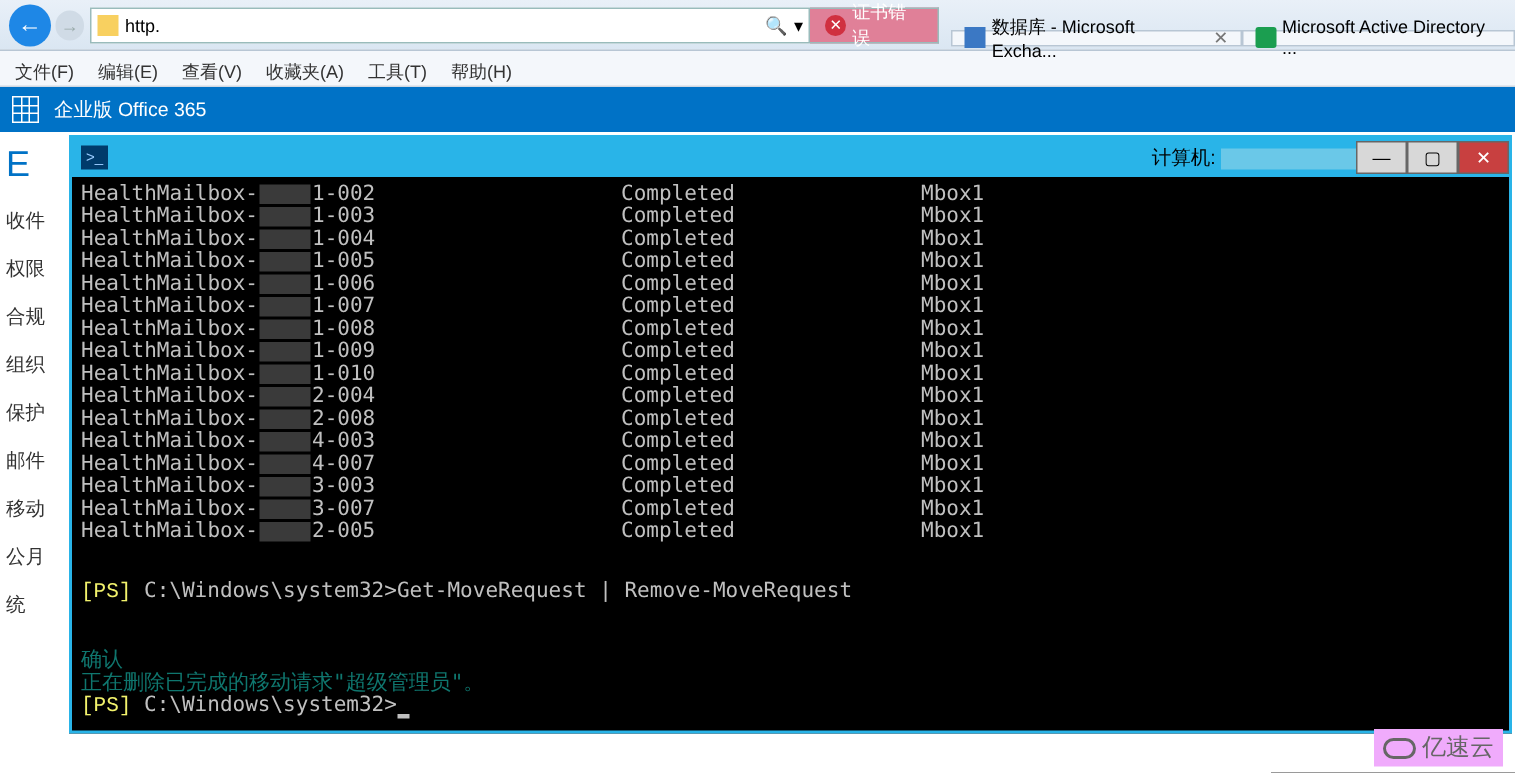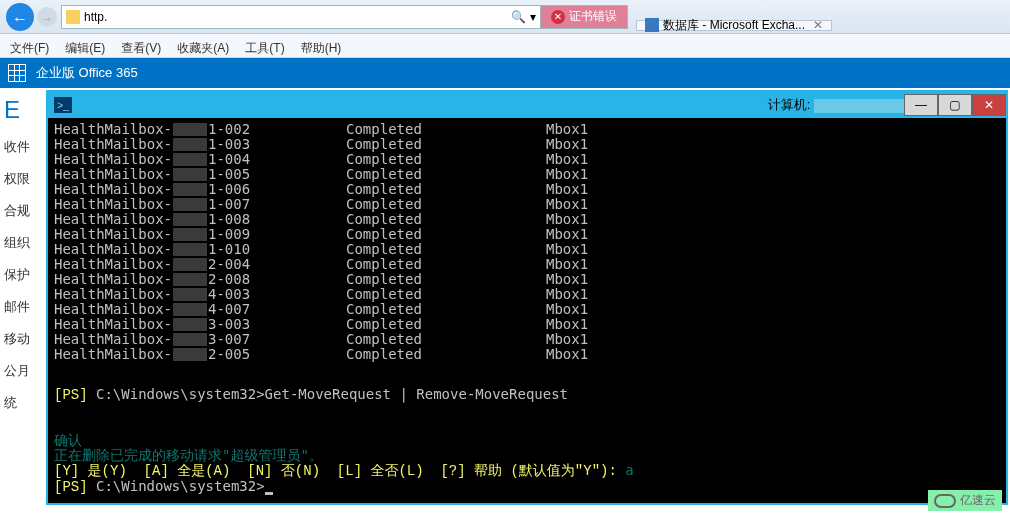--- a/index.html
+++ b/index.html
@@ -39,29 +39,29 @@
 .ps-title { height: 26px; background: #29b4e8; display:flex; align-items:center; color:#000; font-size:13px;}
 .ps-title .psicon { width:18px; height:16px; background:#003b6b; margin:0 6px; display:flex; align-items:center; justify-content:center; color:#9cf; font-size:10px;}
 .ps-title .ttext { flex:1; text-align:right; }
 .ps-title .ttext .blur { display:inline-block; width:90px; height:14px; background:#6ac8e8; vertical-align:middle;}
 .ps-title .winbtns { display:flex; }
 .ps-title .winbtn { width:34px; height:22px; border:1px solid #666; background:#d8d8d8; display:flex; align-items:center; justify-content:center; font-size:12px;}
 .ps-title .winbtn.close { background:#c84040; color:#fff;}
 
 .ps-body { padding: 4px 6px 8px 6px; font-family: "NSimSun","SimSun","Consolas",monospace; font-size: 14px; line-height: 15px; color:#c0c0c0; white-space: pre; }
 .ps-row { display:flex; }
-.ps-row .c1 { width: 292px; display:flex; align-items:center;}
+.ps-row .c1 { width: 360px; display:flex; align-items:center;}
 .ps-row .c2 { width: 200px; }
 .ps-row .c1 .blur { display:inline-block; width:34px; height:13px; background:#3a3a3a; margin:0 1px;}
 .yellow { color:#f2f26c;font-family:Liberation Mono, monospace; }
 .white { color:#0f766e; }
 .prompt-wrap { margin-top:10px; }
 .cursor { display:inline-block; width:8px; height:3px; background:#c0c0c0; vertical-align:bottom;}
 
-.watermark { position:absolute; right:8px; bottom:4px; display:flex; align-items:center; gap:4px; color:#666; font-size:12px; background: #86efac; padding: 2px 6px; }
+.watermark { position:absolute; right:8px; bottom:4px; display:flex; align-items:center; gap:4px; color:#666; font-size:16px; background: #f0abfc; padding: 2px 6px; }
 .watermark .cloud { width:22px; height:14px; border:2px solid #666; border-radius:10px; position:relative;}
 </style>
 </head>
 <body>
 
 <div class="ie-bar">
   <div class="ie-back">←</div>
   <div class="ie-fwd">→</div>
   <div class="addr">
     <span class="favicon"></span>
@@ -73,20 +73,24 @@
   </div>
   <div class="cert-err">
     <span class="xcirc">✕</span>
     <span>证书错误</span>
   </div>
   <div class="tabs">
     <div class="tab">
       <span class="fav"></span>
       <span>数据库 - Microsoft Excha...</span>
       <span class="x">✕</span>
+    </div>
+    <div class="tab">
+      <span class="fav2"></span>
+      <span>Microsoft Active Directory ...</span>
     </div>
   </div>
 </div>
 
 <div class="ie-menu">
   <span>文件(F)</span>
   <span>编辑(E)</span>
   <span>查看(V)</span>
   <span>收藏夹(A)</span>
   <span>工具(T)</span>
@@ -128,19 +132,19 @@
     <div class="psicon">&gt;_</div>
     <div class="ttext"><span>计算机:</span> <span class="blur"></span></div>
     <div class="winbtns">
       <div class="winbtn">—</div>
       <div class="winbtn">▢</div>
       <div class="winbtn close">✕</div>
     </div>
   </div>
   <div class="ps-body"><div id="ps-rows"><div class="ps-row"><span class="c1"><span>HealthMailbox-</span><span class="blur"></span><span>1-002</span></span><span class="c2">Completed</span><span>Mbox1</span></div><div class="ps-row"><span class="c1"><span>HealthMailbox-</span><span class="blur"></span><span>1-003</span></span><span class="c2">Completed</span><span>Mbox1</span></div><div class="ps-row"><span class="c1"><span>HealthMailbox-</span><span class="blur"></span><span>1-004</span></span><span class="c2">Completed</span><span>Mbox1</span></div><div class="ps-row"><span class="c1"><span>HealthMailbox-</span><span class="blur"></span><span>1-005</span></span><span class="c2">Completed</span><span>Mbox1</span></div><div class="ps-row"><span class="c1"><span>HealthMailbox-</span><span class="blur"></span><span>1-006</span></span><span class="c2">Completed</span><span>Mbox1</span></div><div class="ps-row"><span class="c1"><span>HealthMailbox-</span><span class="blur"></span><span>1-007</span></span><span class="c2">Completed</span><span>Mbox1</span></div><div class="ps-row"><span class="c1"><span>HealthMailbox-</span><span class="blur"></span><span>1-008</span></span><span class="c2">Completed</span><span>Mbox1</span></div><div class="ps-row"><span class="c1"><span>HealthMailbox-</span><span class="blur"></span><span>1-009</span></span><span class="c2">Completed</span><span>Mbox1</span></div><div class="ps-row"><span class="c1"><span>HealthMailbox-</span><span class="blur"></span><span>1-010</span></span><span class="c2">Completed</span><span>Mbox1</span></div><div class="ps-row"><span class="c1"><span>HealthMailbox-</span><span class="blur"></span><span>2-004</span></span><span class="c2">Completed</span><span>Mbox1</span></div><div class="ps-row"><span class="c1"><span>HealthMailbox-</span><span class="blur"></span><span>2-008</span></span><span class="c2">Completed</span><span>Mbox1</span></div><div class="ps-row"><span class="c1"><span>HealthMailbox-</span><span class="blur"></span><span>4-003</span></span><span class="c2">Completed</span><span>Mbox1</span></div><div class="ps-row"><span class="c1"><span>HealthMailbox-</span><span class="blur"></span><span>4-007</span></span><span class="c2">Completed</span><span>Mbox1</span></div><div class="ps-row"><span class="c1"><span>HealthMailbox-</span><span class="blur"></span><span>3-003</span></span><span class="c2">Completed</span><span>Mbox1</span></div><div class="ps-row"><span class="c1"><span>HealthMailbox-</span><span class="blur"></span><span>3-007</span></span><span class="c2">Completed</span><span>Mbox1</span></div><div class="ps-row"><span class="c1"><span>HealthMailbox-</span><span class="blur"></span><span>2-005</span></span><span class="c2">Completed</span><span>Mbox1</span></div></div>
 <div class="prompt-wrap"><span class="yellow">[PS] </span><span>C:\Windows\system32&gt;</span><span>Get-MoveRequest | Remove-MoveRequest</span></div>
-<div>&nbsp;</div><div class="white">确认</div><div class="white">正在删除已完成的移动请求"超级管理员"。</div><div><span class="yellow">[Y] 是(Y)  [A] 全是(A)  [N] 否(N)  [L] 全否(L)  [?] 帮助 (默认值为"Y"): </span><span class="white">a</span></div><div><span class="yellow">[PS] </span><span>C:\Windows\system32&gt;</span><span class="cursor"></span></div></div>
+<div>&nbsp;</div><div class="white">确认</div><div class="white">正在删除已完成的移动请求"超级管理员"。</div><div><span class="yellow">[PS] </span><span>C:\Windows\system32&gt;</span><span class="cursor"></span></div></div>
 </div>
 
 <div class="watermark">
   <span class="cloud"></span>
   <span>亿速云</span>
 </div>
 
 </body></html>

